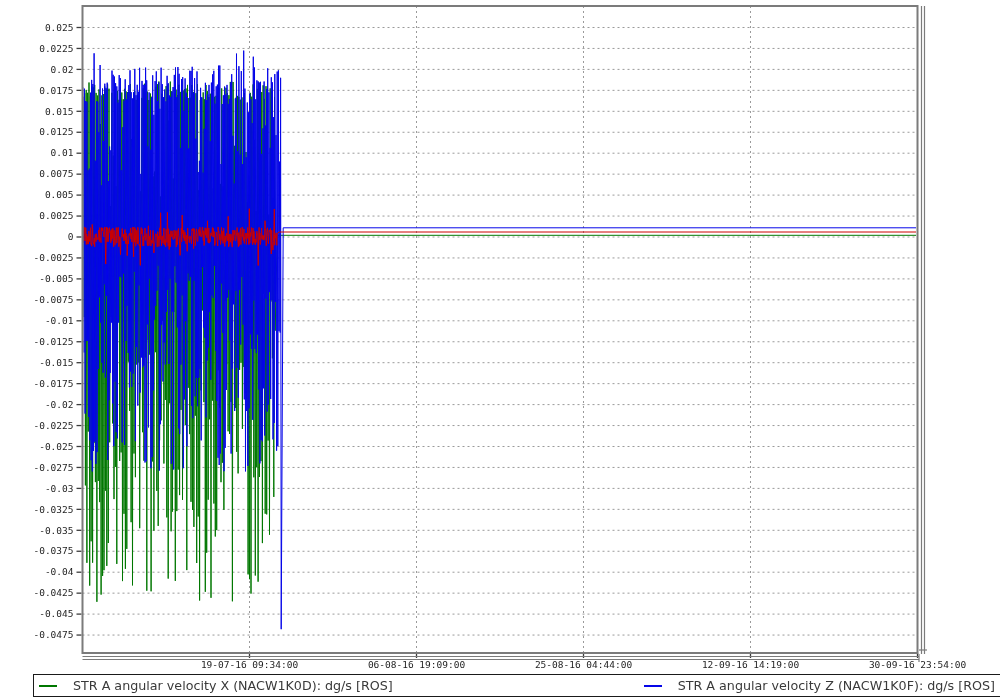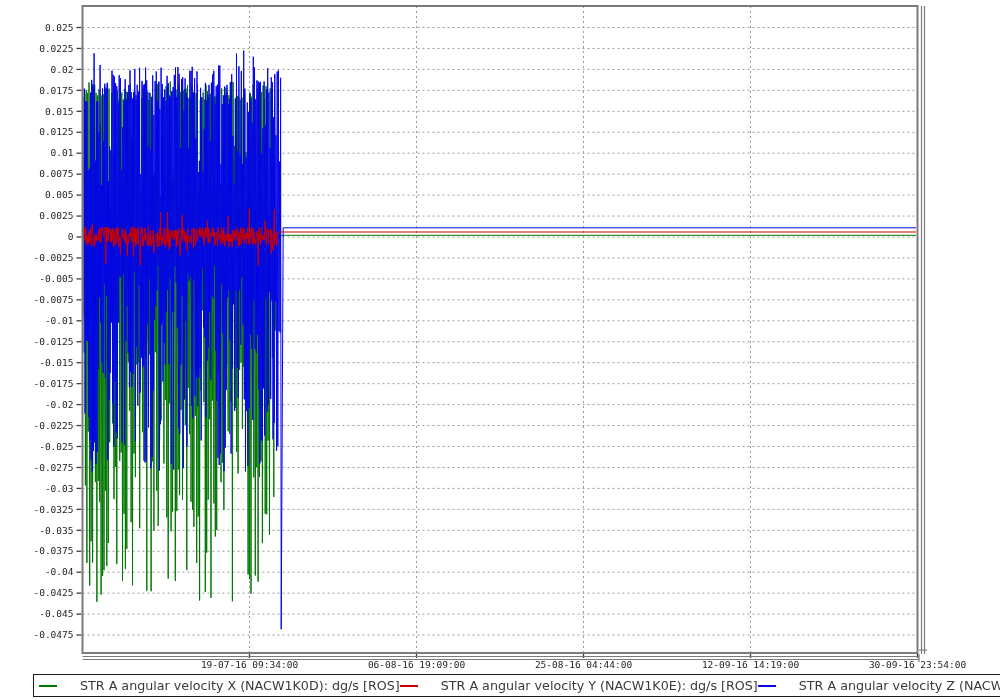--- a/index.html
+++ b/index.html
@@ -7,21 +7,21 @@
        font-family:"DejaVu Sans Mono",monospace;}
   #chart{position:absolute;left:0;top:0;}
   .legend{
     position:absolute;left:33px;top:674px;width:956px;height:21px;
     border:1px solid #1a1a1a;background:#ffffff;
     display:flex;align-items:center;justify-content:space-between;
     padding:0 5px;box-sizing:content-box;
     font-family:"DejaVu Sans","Liberation Sans",sans-serif;
     font-size:12.7px;color:#3a3a3a;white-space:nowrap;
   }
-  .legend-item{display:flex;align-items:center;gap:23px;}
+  .legend-item{display:flex;align-items:center;gap:16px;}
   .legend-dash{display:inline-block;width:18px;height:0;border-top:2px solid #000;}
   .tick-text{fill:#1f1f1f;font-family:"DejaVu Sans Mono",monospace;font-size:9.5px;}
 </style>
 </head>
 <body>
 
 <svg id="chart" width="1000" height="700" viewBox="0 0 1000 700">
     <line x1="82.5" y1="27.5" x2="917.5" y2="27.5" stroke="#9a9a9a" stroke-width="1" stroke-dasharray="2 3"></line>
     <line x1="82.5" y1="48.45000000000002" x2="917.5" y2="48.45000000000002" stroke="#9a9a9a" stroke-width="1" stroke-dasharray="2 3"></line>
     <line x1="82.5" y1="69.4" x2="917.5" y2="69.4" stroke="#9a9a9a" stroke-width="1" stroke-dasharray="2 3"></line>
@@ -143,20 +143,16 @@
     <line x1="82.5" y1="659.5" x2="919" y2="659.5" stroke="#7b7b7b" stroke-width="1.2"></line>
     <line x1="919" y1="654" x2="919" y2="662" stroke="#7b7b7b" stroke-width="1.2"></line>
   </svg>
 
 <div class="legend">
   <span class="legend-item">
     <span class="legend-dash" style="border-top-color: rgb(0, 119, 0);"></span>
     <span class="legend-label">STR A angular velocity X (NACW1K0D): dg/s [ROS]</span>
   </span>
   <span class="legend-item">
-    <span class="legend-dash" style="border-top-color: rgb(204, 0, 0);"></span>
-    <span class="legend-label">STR A angular velocity Y (NACW1K0E): dg/s [ROS]</span>
-  </span>
-  <span class="legend-item">
     <span class="legend-dash" style="border-top-color: rgb(5, 5, 232);"></span>
     <span class="legend-label">STR A angular velocity Z (NACW1K0F): dg/s [ROS]</span>
   </span>
 </div>
 
 </body></html>

